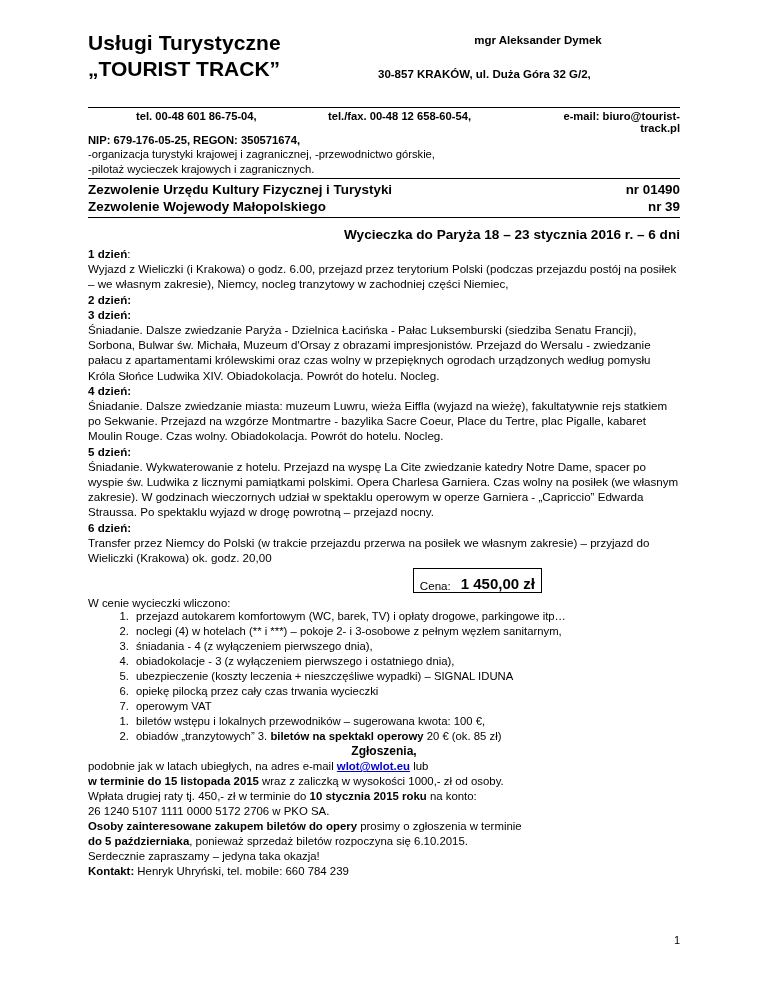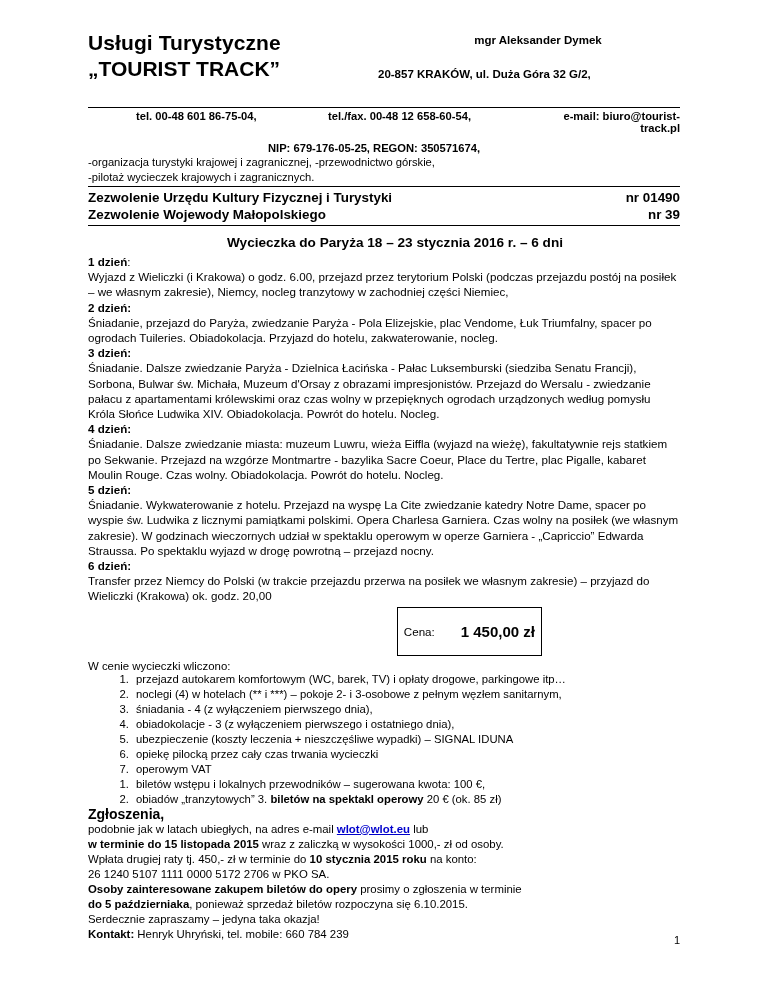--- a/index.html
+++ b/index.html
@@ -72,23 +72,21 @@
     font-weight: bold;
     display: flex;
     justify-content: space-between;
   }
   .contact-row .c1 { width: 192px; padding-left: 48px; }
   .contact-row .c2 { width: 215px; }
   .contact-row .c3 { flex: 1; text-align: right; }
   .nip-row {
     font-size: 11.2px;
     font-weight: bold;
-    text-align: center;
     padding-right: 20px;
-    margin-top: 8px;
   }
   .svc-lines {
     font-size: 11.2px;
     line-height: 14.5px;
     margin-top: 1px;
   }
   .permits {
     border-top: 1.6px solid #000;
     margin-top: 2px;
     padding-top: 2px;
@@ -102,21 +100,21 @@
   }
   .permit-row .num {
     text-align: right;
     min-width: 80px;
   }
   .rule-after-permits {
     border-bottom: 1.6px solid #000;
     margin-top: 2px;
   }
   .trip-title {
-    text-align: center;
+    text-align: right;
     font-size: 13.6px;
     font-weight: bold;
     margin-top: 9px;
     margin-bottom: 4px;
     padding-left: 22px;
   }
   .day-head {
     font-weight: bold;
     font-size: 11.6px;
     line-height: 15.2px;
@@ -127,24 +125,23 @@
   }
   .price-box-wrap {
     margin-top: 3px;
     display: flex;
     justify-content: flex-end;
     padding-right: 138px;
   }
   .price-box {
     border: 1.2px solid #000;
     display: flex;
-    align-items: center;
+    align-items: flex-end;
     height: 23px;
-    padding: 12px 6px;
-    gap: 16px;
+    padding: 0 6px;
   }
   .price-label {
     font-size: 11.6px;
     padding-right: 10px;
   }
   .price-value {
     font-size: 15px;
     font-weight: bold;
   }
   .included-title {
@@ -169,43 +166,44 @@
     color: #0000cc;
     text-decoration: underline;
     font-weight: bold;
     margin-top: 36px;
   }
   .para {
     font-size: 11.4px;
     line-height: 15px;
   }
   .para-bold {
-    font-size: 14px;
+    font-size: 12px;
     line-height: 15px;
     font-weight: bold;
+    text-align: center;
   }
   .page-num {
     position: absolute;
     right: 88px;
     bottom: 48px;
     font-size: 11px;
   }
 </style>
 </head>
 <body>
 
 <div class="page">
   <div class="content">
 
     <div class="hdr">
       <div class="company-name">Usługi Turystyczne</div>
       <div class="company-line2">„TOURIST TRACK”</div>
       <div class="hdr-right">
         <div class="owner">mgr Aleksander Dymek</div>
-        <div class="address">20-857 KRAKÓW, ul. Duża Góra 32 G/2,</div>
+        <div class="address">30-857 KRAKÓW, ul. Duża Góra 32 G/2,</div>
       </div>
     </div>
 
     <div class="contact-row">
       <div class="c1">tel. 00-48 601 86-75-04,</div>
       <div class="c2">tel./fax. 00-48 12 658-60-54,</div>
       <div class="c3">e-mail: biuro@tourist-track.pl</div>
     </div>
     <div class="nip-row">NIP: 679-176-05-25, REGON: 350571674,</div>
 
@@ -228,21 +226,20 @@
 
     <div class="trip-title">Wycieczka do Paryża 18 – 23 stycznia 2016 r. – 6 dni</div>
 
     <div>
       <div>
         <span class="day-head">1 dzień</span><span class="day-body">:</span>
         <div class="day-body">Wyjazd z Wieliczki (i Krakowa) o godz. 6.00, przejazd przez terytorium Polski (podczas przejazdu postój na posiłek – we własnym zakresie), Niemcy, nocleg tranzytowy w zachodniej części Niemiec,</div>
       </div>
       <div>
         <span class="day-head">2 dzień</span><span class="day-head">:</span>
-        <div class="day-body">Śniadanie, przejazd do Paryża, zwiedzanie Paryża - Pola Elizejskie, plac Vendome, Łuk Triumfalny, spacer po ogrodach Tuileries. Obiadokolacja. Przyjazd do hotelu, zakwaterowanie,  nocleg.</div>
       </div>
       <div>
         <span class="day-head">3 dzień</span><span class="day-head">:</span>
         <div class="day-body">Śniadanie. Dalsze zwiedzanie Paryża - Dzielnica Łacińska - Pałac Luksemburski (siedziba Senatu Francji), Sorbona, Bulwar św. Michała, Muzeum d'Orsay z obrazami impresjonistów. Przejazd do Wersalu  -  zwiedzanie pałacu z apartamentami królewskimi oraz czas wolny w przepięknych ogrodach urządzonych według pomysłu Króla Słońce Ludwika XIV. Obiadokolacja. Powrót do hotelu. Nocleg.</div>
       </div>
       <div>
         <span class="day-head">4 dzień</span><span class="day-head">:</span>
         <div class="day-body">Śniadanie. Dalsze zwiedzanie miasta:  muzeum  Luwru, wieża Eiffla (wyjazd na wieżę), fakultatywnie rejs statkiem po Sekwanie.  Przejazd na wzgórze Montmartre - bazylika Sacre Coeur, Place du Tertre, plac Pigalle, kabaret Moulin Rouge. Czas wolny. Obiadokolacja. Powrót do hotelu. Nocleg.</div>
       </div>
       <div>

